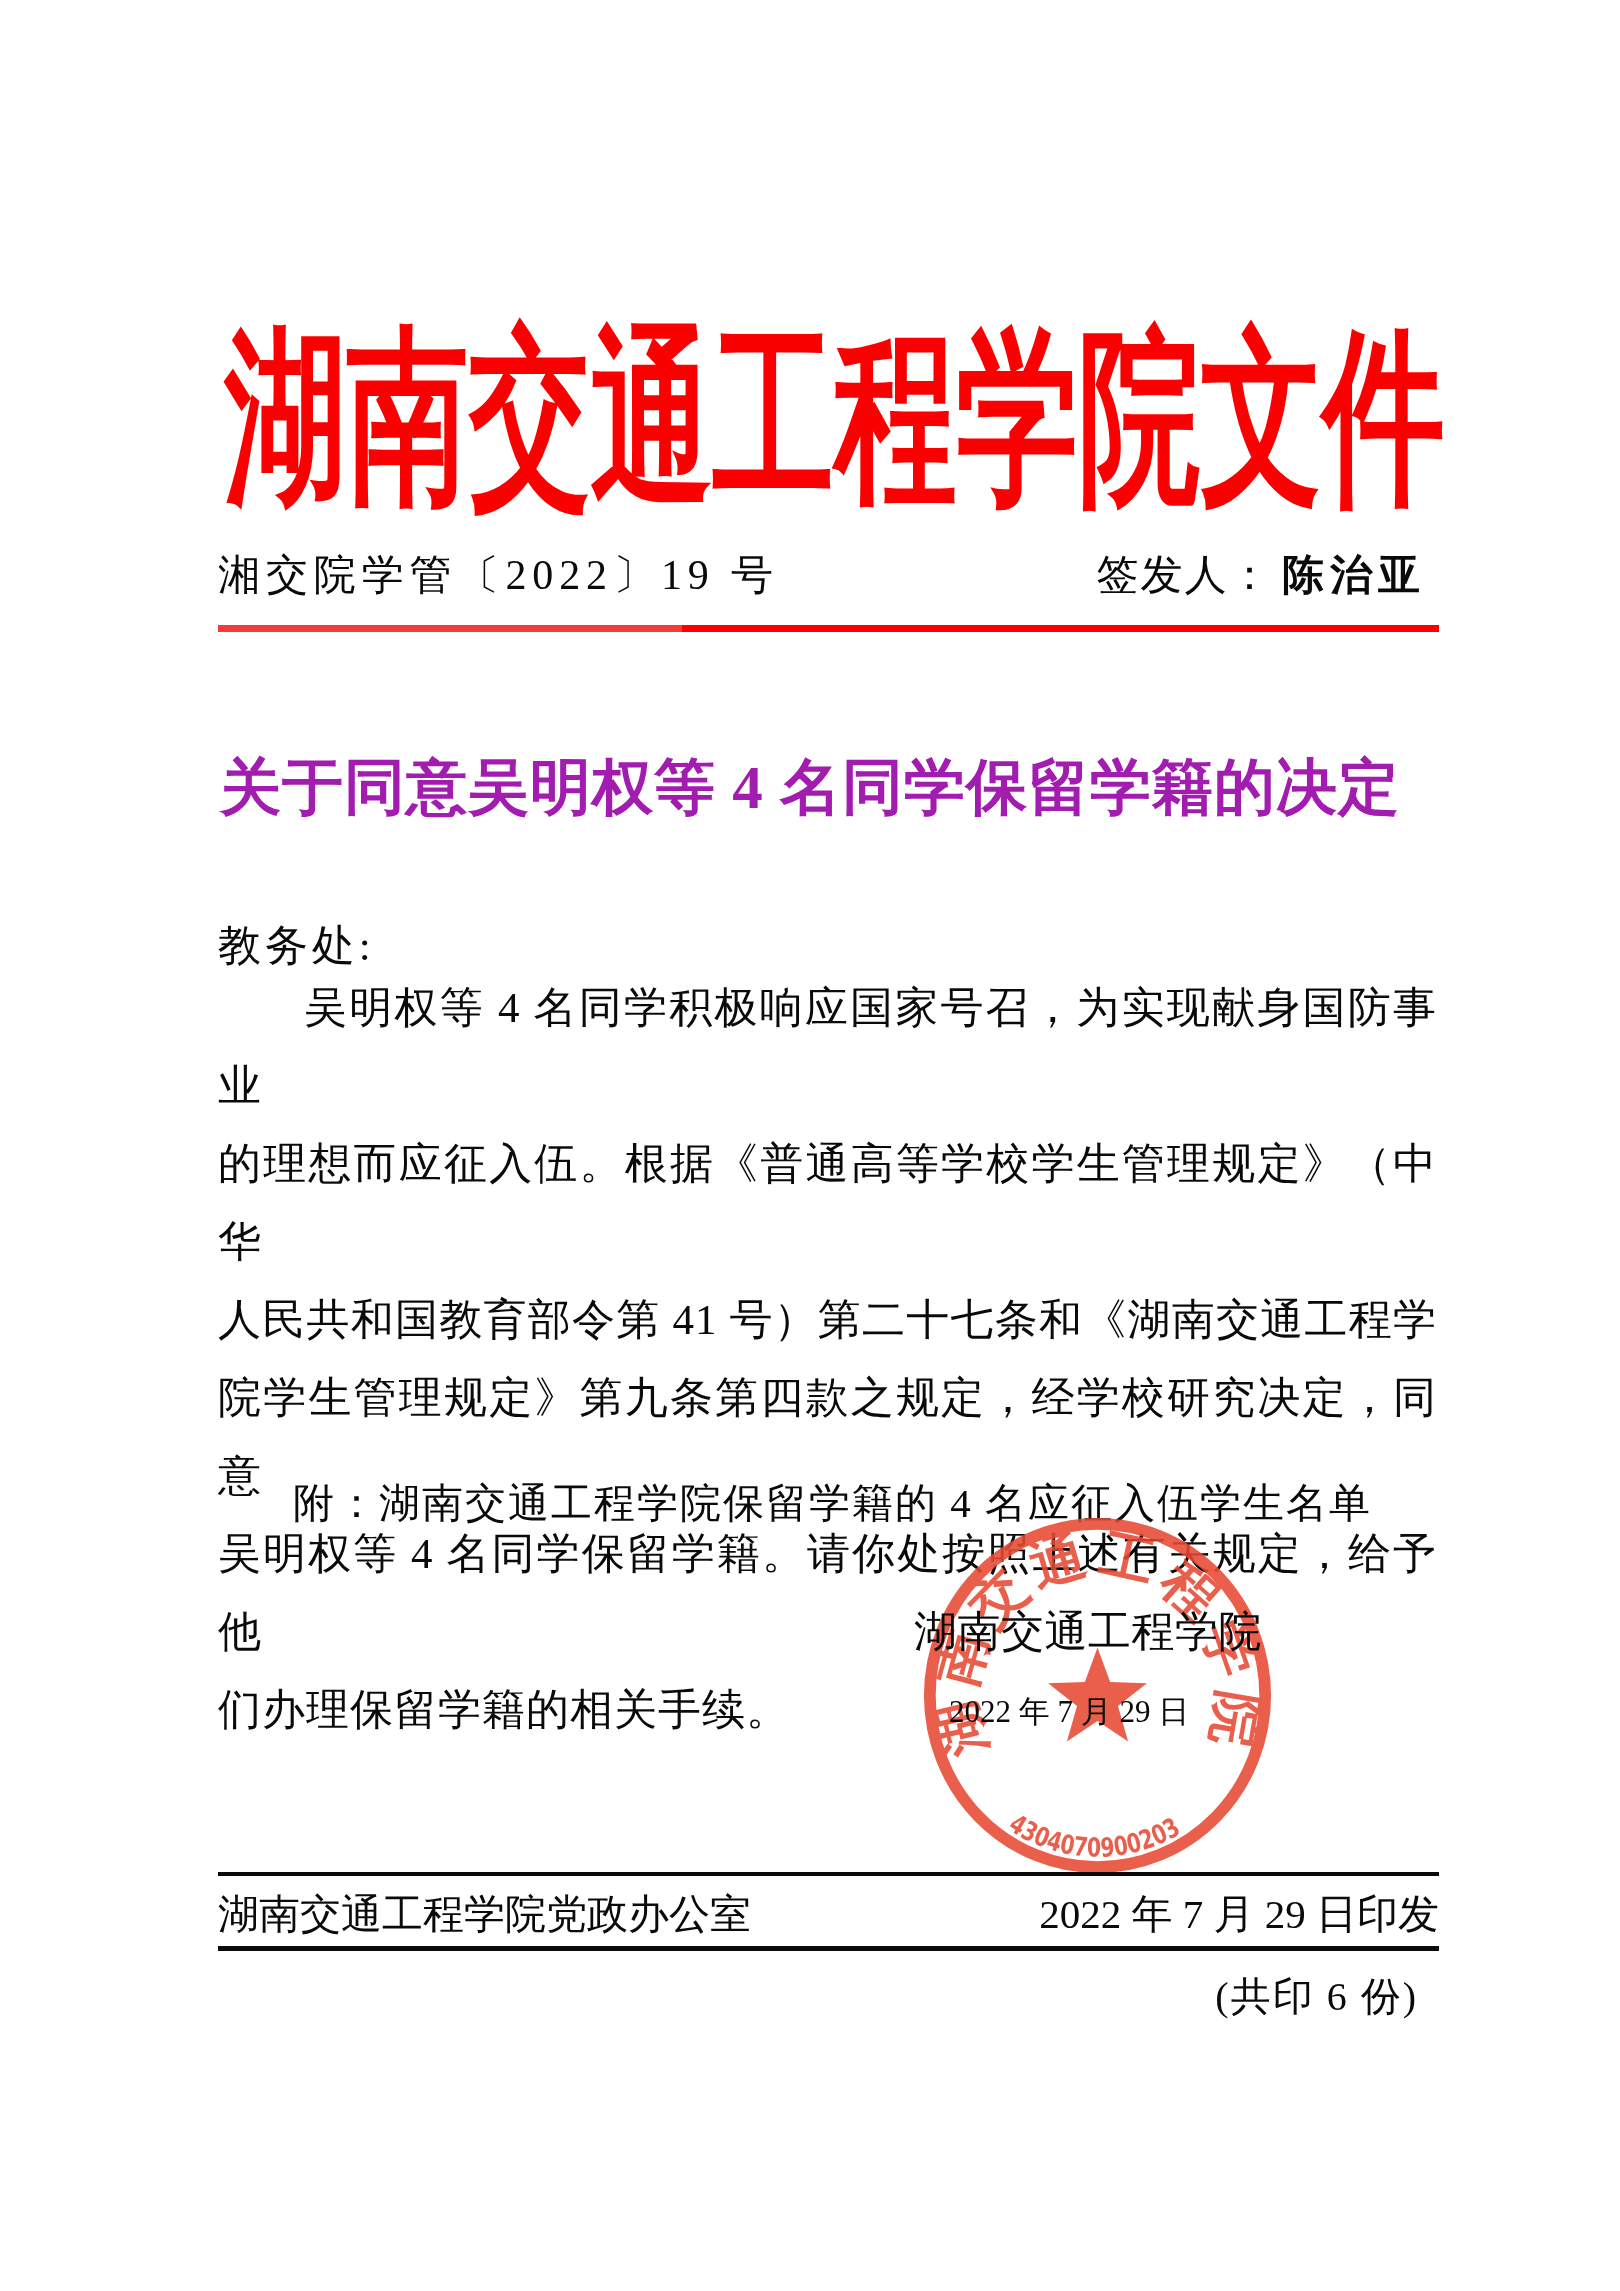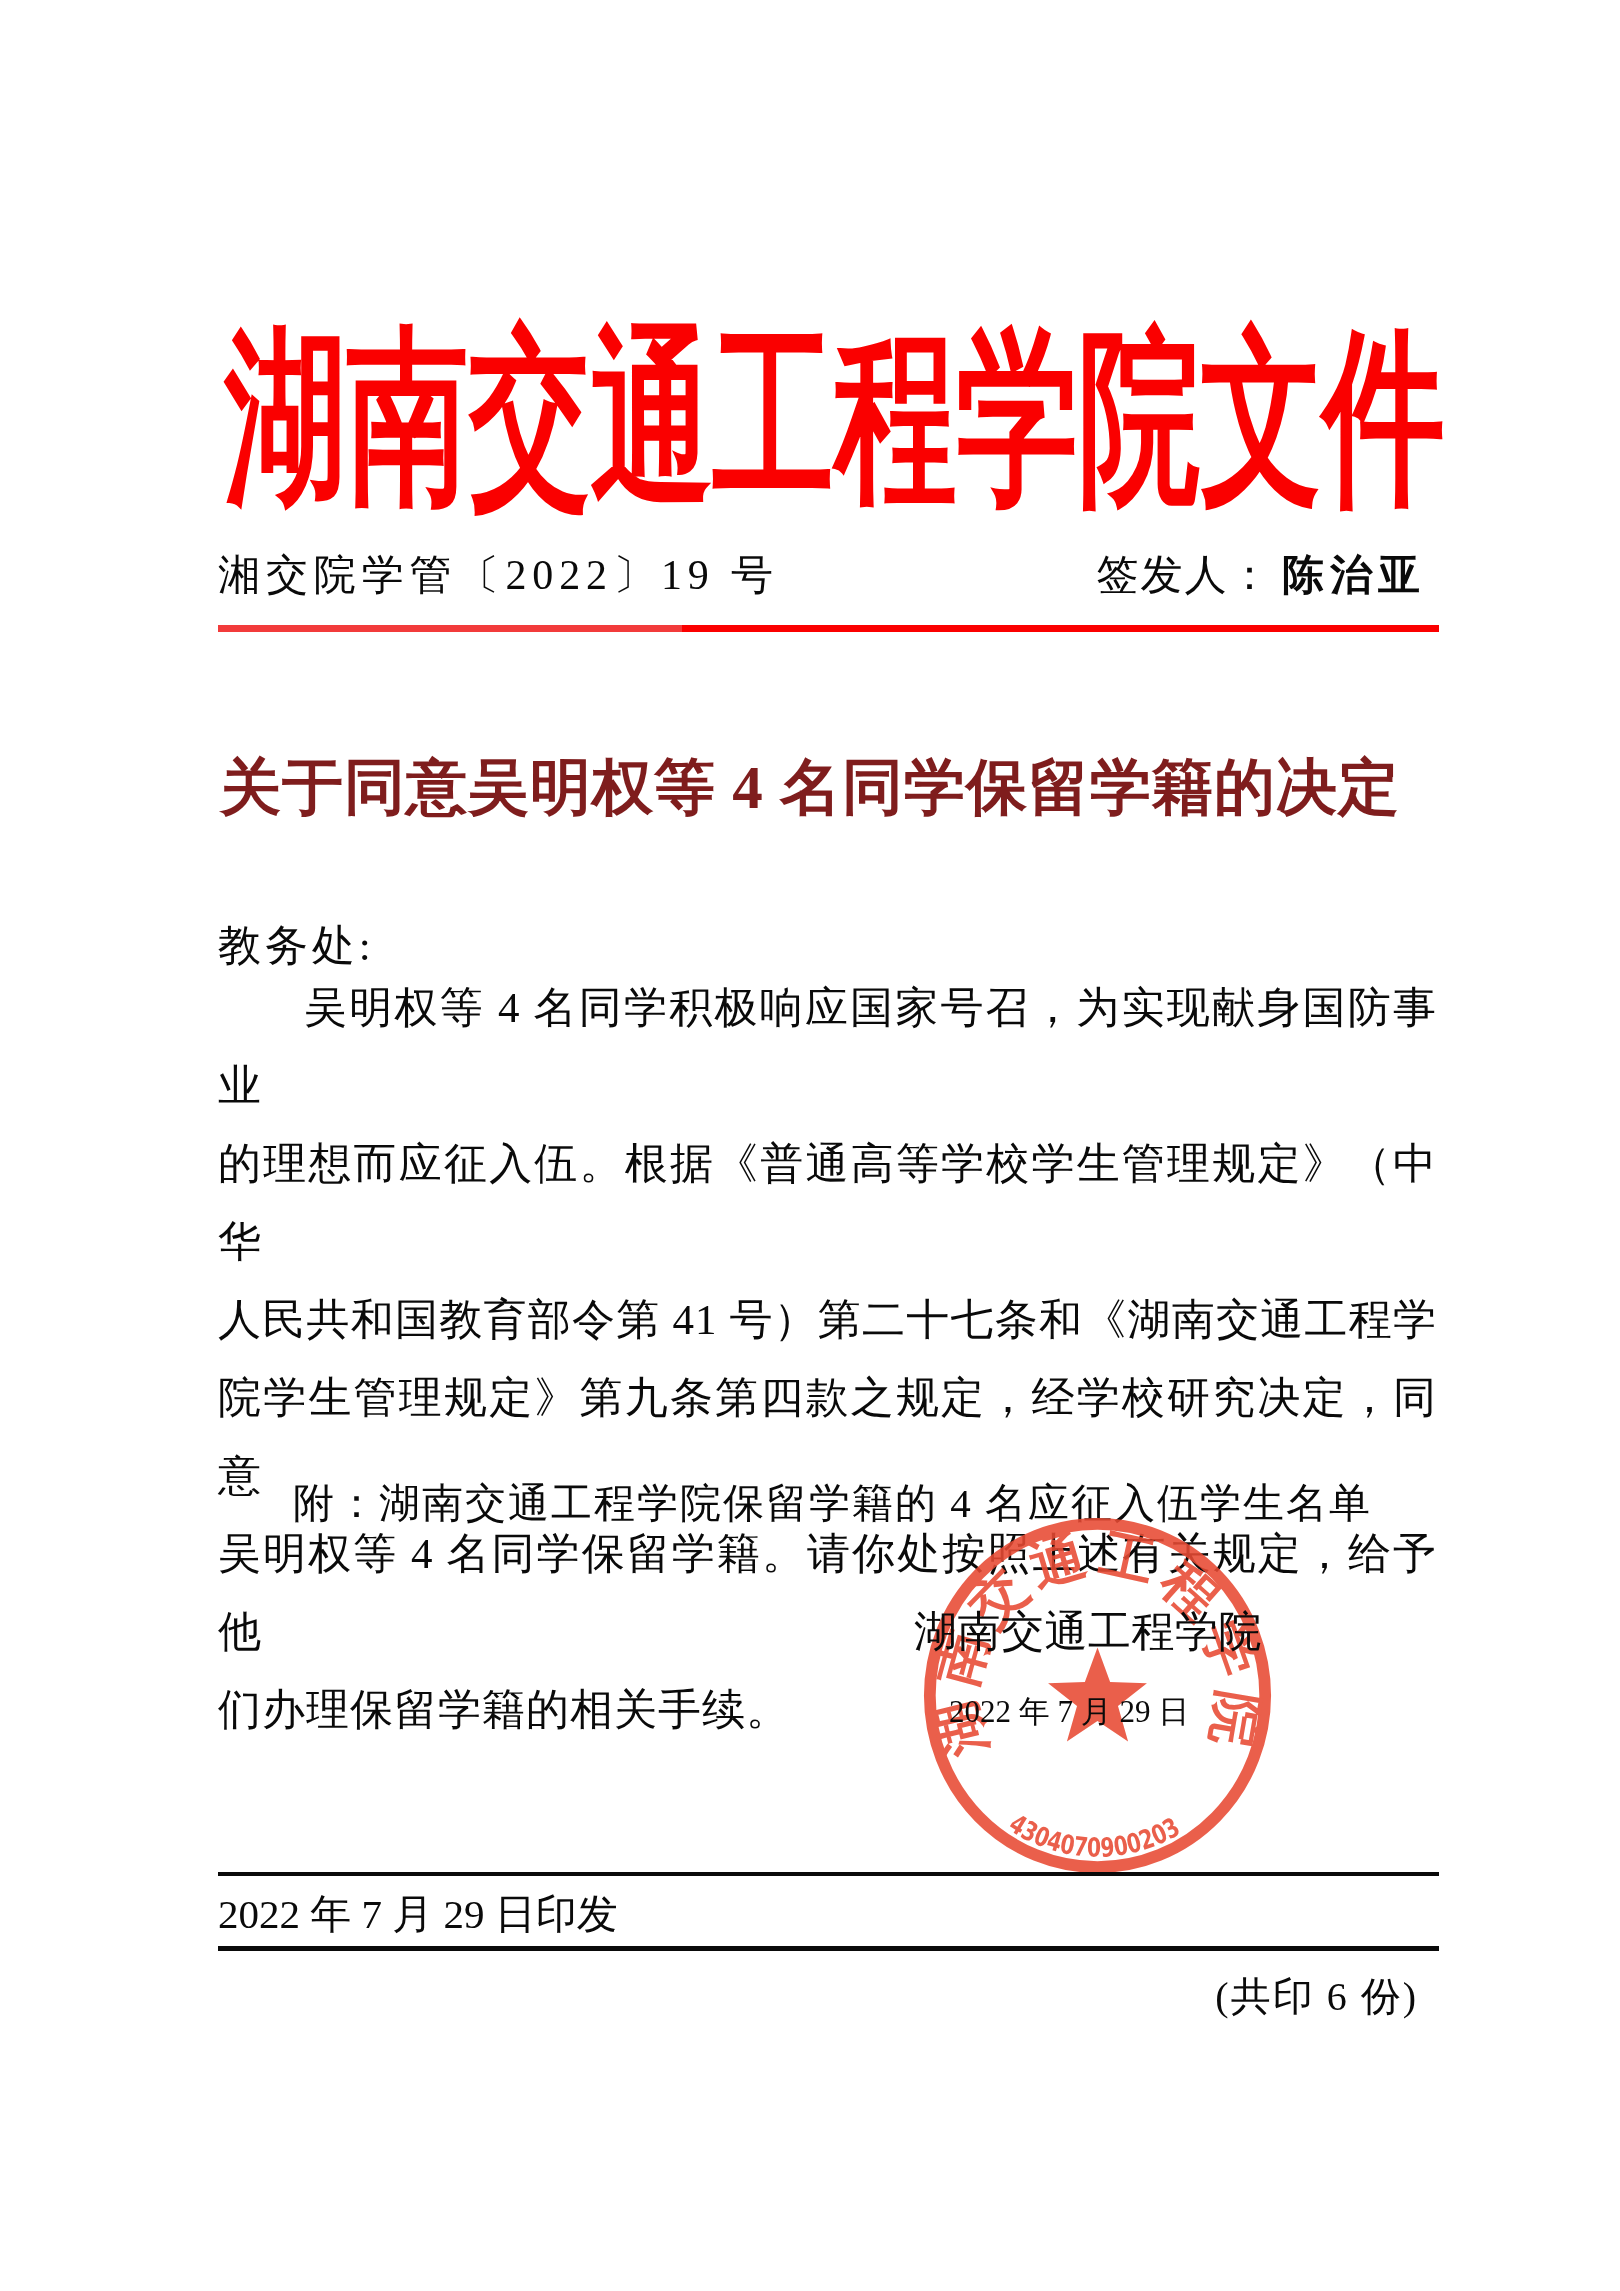--- a/index.html
+++ b/index.html
@@ -39,21 +39,21 @@
     top:617px;left:218px;width:1221px;height:6.9px;
     background:linear-gradient(to right,#f23b3b 0%,#f23b3b 38%,#fb0000 38%,#fb0000 100%);
   }
   
   .main-title{
     top:743px;left:0;right:0;
     text-align:center;
     font-size:61px;font-weight:bold;
     letter-spacing:1px;
     line-height:74px;
-    color:#7f1d1d;
+    color:#a21caf;
   }
   
   .salutation{
     top:912px;left:218px;
     font-size:43px;line-height:51px;letter-spacing:3.9px;
   }
   .body-block{
     top:961px;left:218px;width:1219px;
     font-size:43px;line-height:78px;
     word-break:break-all;
@@ -144,20 +144,21 @@
       <textPath href="#sealTopArc" startOffset="0" textLength="495" lengthAdjust="spacing">湖南交通工程学院</textPath>
     </text>
     <text font-size="27" font-weight="bold" fill="#e84a33" font-family="DejaVu Sans, sans-serif">
       <textPath href="#sealBottomArc" startOffset="5" textLength="188" lengthAdjust="spacingAndGlyphs">4304070900203</textPath>
     </text>
   </svg>
 
   <div class="abs rule-1"></div>
 
   <div class="abs footer-row">
+    <span>湖南交通工程学院党政办公室</span>
     <span>2022 年 7 月 29 日印发</span>
   </div>
 
   <div class="abs rule-2"></div>
 
   <div class="abs copies">(共印 6 份)</div>
 
 </div>
 
 

